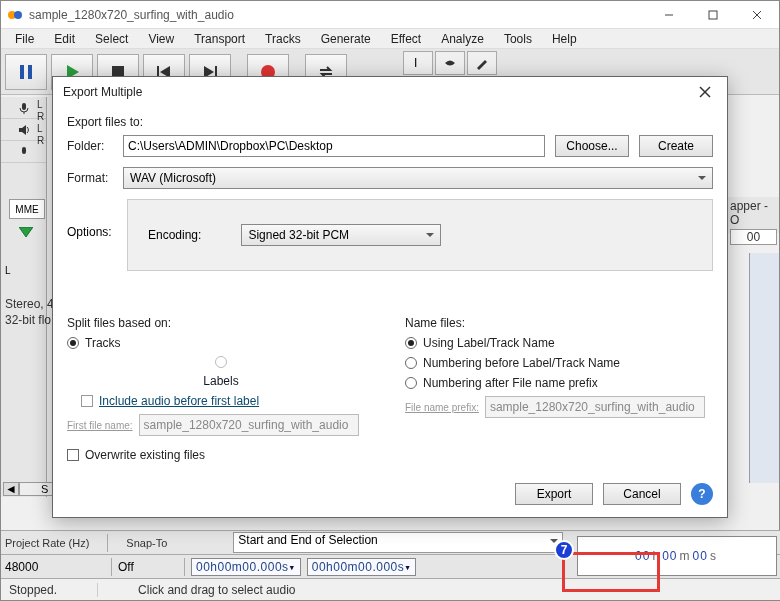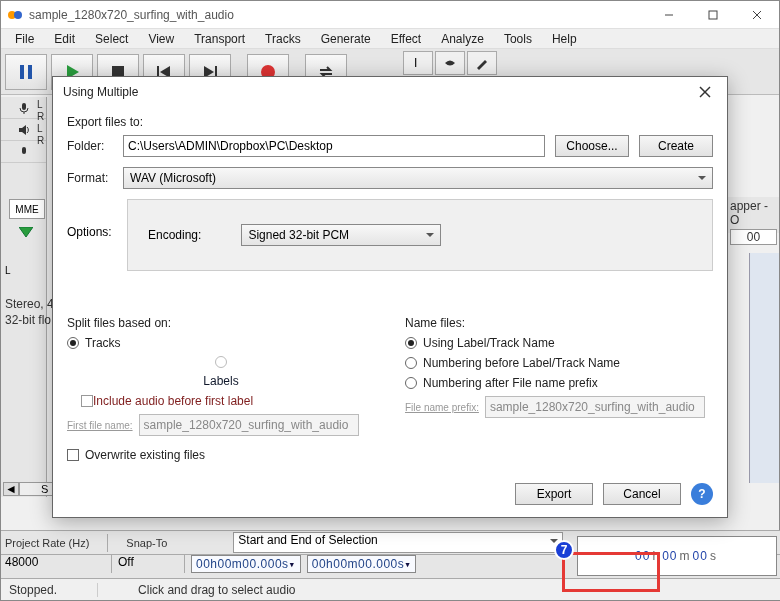--- a/index.html
+++ b/index.html
@@ -40,21 +40,21 @@
 .hscroll { position: absolute; left: 2px; top: 480px; width: 50px; height: 16px; display: flex; align-items: center; }
 .hscroll .arrow { width: 16px; height: 14px; border: 1px solid #999; background: #ddd; display: flex; align-items: center; justify-content: center; }
 .hscroll .track { flex: 1; height: 14px; background: #eee; border: 1px solid #999; }
 
 
 .status-row1 { position: absolute; left: 0; bottom: 46px; width: 780px; height: 24px; background: #e6e6e6; border-top: 1px solid #aaa; display: flex; align-items: center; padding: 0 4px; gap: 18px; }
 .status-row1 .label { color: #333; font-size: 11px; }
 .status-row1 .combo { height: 21px; border: 1px solid #999; background: #fff; padding: 0 16px 0 4px; font-size: 11px; display: flex; align-items: flex-start; position: relative; }
 .status-row1 .combo::after { content: ""; position: absolute; right: 4px; top: 6px; border: 4px solid transparent; border-top-color: #555; }
 
-.status-row2 { position: absolute; left: 0; bottom: 22px; width: 780px; height: 24px; background: #e6e6e6; border-top: 1px solid #aaa; display: flex; padding: 0 4px; gap: 6px; }
+.status-row2 { position: absolute; left: 0; bottom: 22px; width: 780px; height: 24px; background: #e6e6e6; border-top: 1px solid #aaa; display: flex; align-items: center; padding: 0 4px; gap: 6px; }
 .timebox { height: 18px; border: 1px solid #888; background: #f8faff; font-family: "Consolas", monospace; font-size: 11px; padding: 1px 4px; letter-spacing: 0.5px; color: #114; }
 .timebox .digit { color: #224488; }
 .bigtime { position: absolute; right: 2px; bottom: 24px; width: 200px; height: 40px; border: 1px solid #888; background: #fff; display: flex; align-items: center; justify-content: center; font-family: monospace; font-size: 18px; color: #2244aa; letter-spacing: 1px; }
 .bigtime small { font-size: 12px; color: #666; margin: 0 2px; }
 
 .status-row3 { position: absolute; left: 0; bottom: 0; width: 780px; height: 22px; background: #f0f0f0; border-top: 1px solid #aaa; display: flex; align-items: center; padding: 0 8px; color: #333; font-size: 11px; gap: 40px; }
 .status-row3 .cell { border-right: 1px solid #ccc; padding-right: 40px; }
 
 
 .dialog { position: absolute; left: 52px; top: 76px; width: 676px; height: 442px; background: #fff; border: 1px solid #666; box-shadow: 0 4px 20px rgba(0,0,0,0.3); }
@@ -74,21 +74,21 @@
 .options-box { border: 1px solid #ccc; background: #f0f0f0; padding: 24px 20px; display: flex; align-items: center; gap: 40px; margin-bottom: 23px; }
 
 .split-row { display: flex; gap: 30px; margin-top: 6px; }
 .split-col { flex: 1; margin-top: 14px; }
 .split-col .section-label { color: #222; margin-bottom: 6px; }
 .radio-row { display: flex; align-items: center; gap: 6px; margin-bottom: 6px; color: #222; }
 .radio-row.disabled { color: #0f172a; flex-direction: column; }
 .radio { width: 12px; height: 12px; border: 1px solid #666; border-radius: 50%; display: inline-flex; align-items: center; justify-content: center; }
 .radio.checked::after { content: ""; width: 6px; height: 6px; background: #222; border-radius: 50%; }
 .radio.disabled { border-color: #bbb; }
-.check-row { display: flex; align-items: center; margin: 6px 0 6px 14px; color: #7f1d1d; }
+.check-row { display: flex; align-items: center; gap: 6px; margin: 6px 0 6px 14px; color: #0c4a6e; text-decoration: underline; }
 .checkbox { width: 12px; height: 12px; border: 1px solid #999; background: #fff; }
 .inline-field { display: flex; align-items: center; gap: 6px; margin-top: 6px; }
 .inline-field .flab { color: #999; font-size: 10px; text-decoration: underline; }
 .inline-field input { height: 22px; border: 1px solid #bbb; background: #f4f4f4; color: #888; padding: 0 4px; font-size: 12px; width: 220px; }
 
 .overwrite { display: flex; align-items: center; gap: 6px; margin-top: 12px; color: #222; }
 .overwrite .checkbox { border-color: #666; }
 
 .dlg-buttons { position: absolute; right: 14px; bottom: 12px; display: flex; gap: 10px; align-items: center; }
 .help-circle { width: 22px; height: 22px; border-radius: 50%; background: #3a7edb; color: #fff; display: flex; align-items: center; justify-content: center; font-weight: bold; font-size: 13px; }
@@ -289,21 +289,21 @@
 
   <div class="status-row3">
     <span class="cell">Stopped.</span>
     <span>Click and drag to select audio</span>
   </div>
 
 </div>
 
 <div class="dialog">
   <div class="dlg-title">
-    <span>Using Multiple</span>
+    <span>Export Multiple</span>
     <span class="spacer"></span>
     <div class="dlg-close">
       <svg width="14" height="14">
           <line x1="2" y1="2" x2="12" y2="12" stroke="#333" stroke-width="1.5"></line>
           <line x1="12" y1="2" x2="2" y2="12" stroke="#333" stroke-width="1.5"></line>
         </svg>
     </div>
   </div>
 
   <div class="dlg-body">

